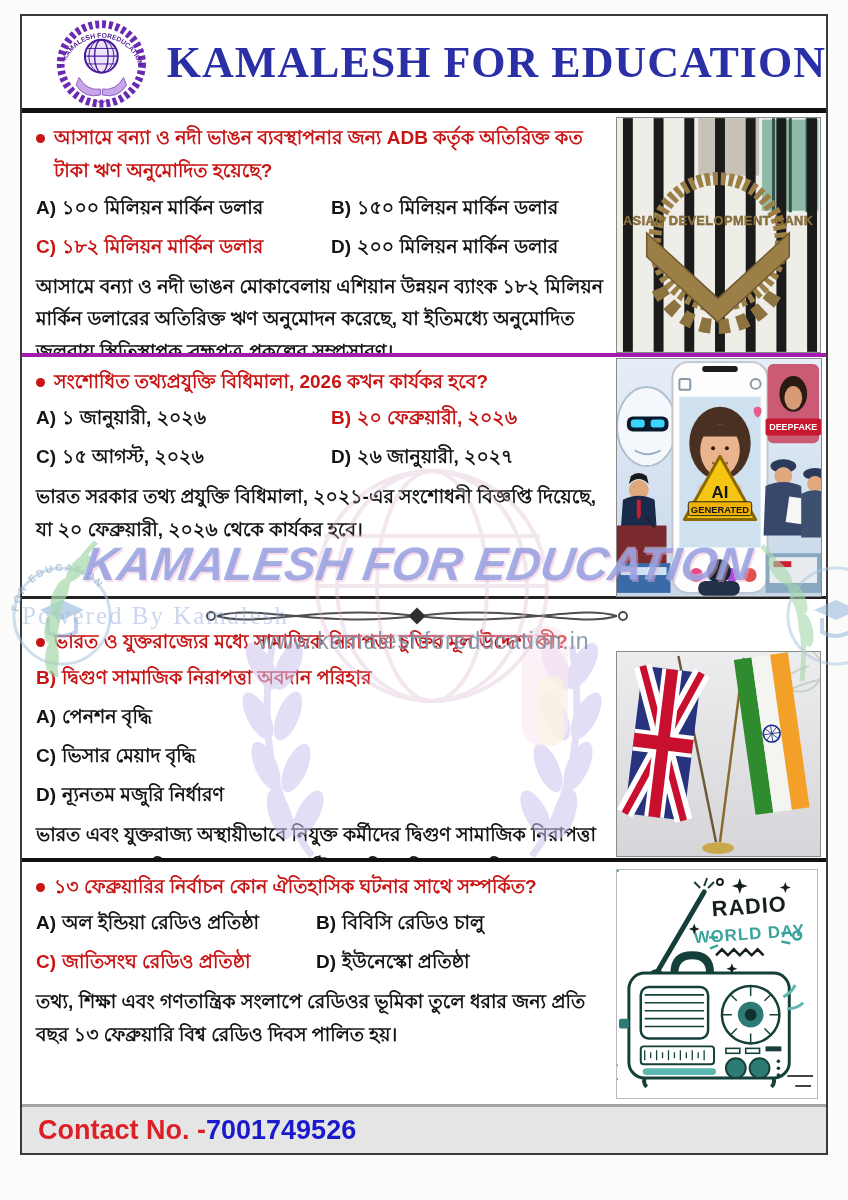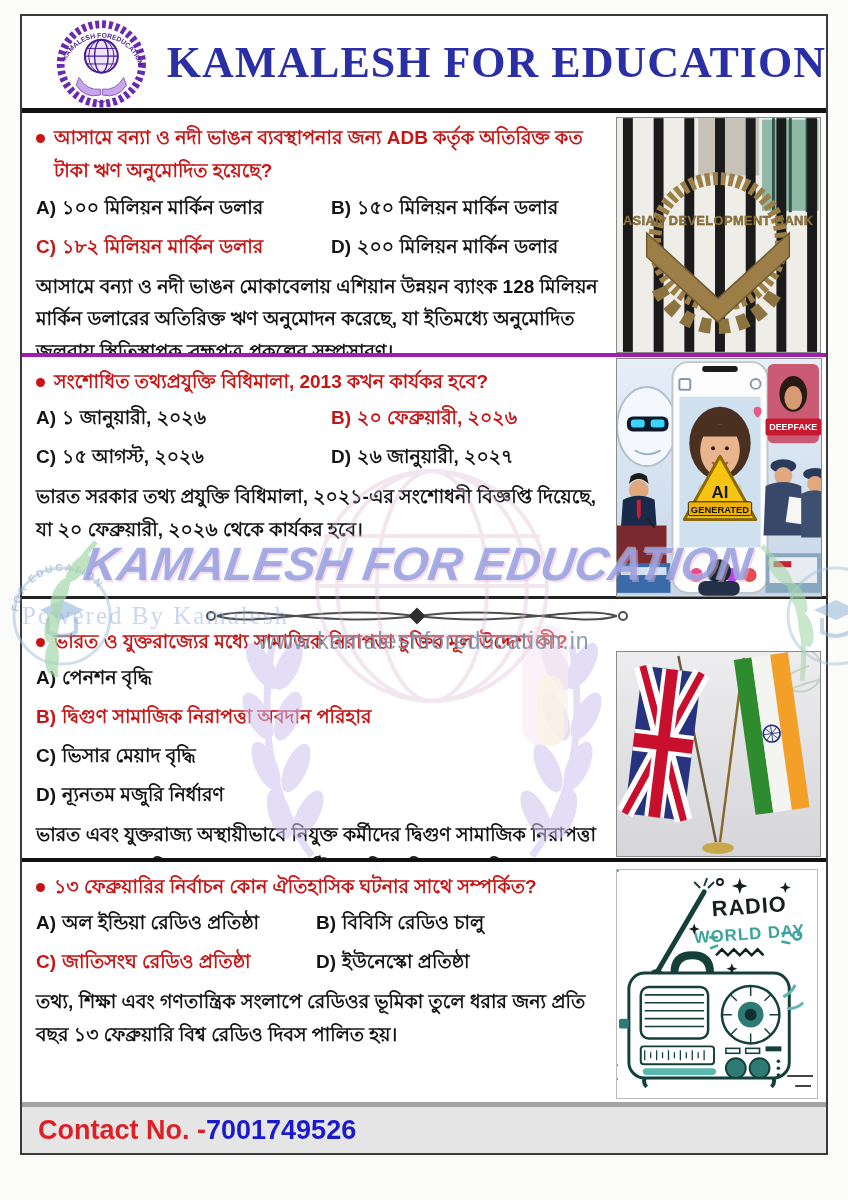--- a/index.html
+++ b/index.html
@@ -11,21 +11,21 @@
   
   .header { height:97px; border-bottom:5px solid #111; display:flex; align-items:center; background:#fff; position:relative; }
   .logo { margin-left:28px; }
   .title { margin-left:16px; font-family:"Liberation Serif","DejaVu Serif",serif; font-weight:bold; font-size:44px; color:#2b2fa6; letter-spacing:1px; white-space:nowrap; }
 
   
   .sec { display:flex; background:#fff; position:relative; }
   .s1 { height:244px; border-bottom:4px solid #a21caf; }
   .s2 { height:242px; border-bottom:3px solid #222; }
   .s3 { height:245px; border-bottom:4px solid #111;margin-top:18px; }
-  .s4 { height:245px; border-bottom:5px solid #a3a3a3; }
+  .s4 { height:245px; border-bottom:3px solid #a3a3a3; }
   .sec-text { flex:1; padding:8px 6px 0 14px; overflow:hidden; }
   .q-row { display:flex; gap:9px; }
   .bullet { flex:0 0 9px; height:9px; border-radius:50%; background:#c81414; margin-top:13px; }
   .q-text { font-size:19px; font-weight:bold; color:#c81414; line-height:1.75; }
   .opt-grid { display:grid; margin-top:5px; row-gap:7px; }
   .g2 { grid-template-columns: 295px 1fr; }
   .g1 { grid-template-columns: 1fr; }
   .opt { font-size:19px; font-weight:bold; color:#141414; white-space:nowrap; overflow:hidden; }
   .opt.correct { color:#c81414; }
   .opt .lb { margin-right:6px; }
@@ -81,21 +81,21 @@
         <div class="q-row">
             <span class="bullet"></span>
           <div class="q-text">আসামে বন্যা ও নদী ভাঙন ব্যবস্থাপনার জন্য ADB কর্তৃক অতিরিক্ত কত টাকা ঋণ অনুমোদিত হয়েছে?</div>
           </div>
         <div class="opt-grid g2">
           <div class="opt"><span class="lb">A)</span><span>১০০ মিলিয়ন মার্কিন ডলার</span></div>
           <div class="opt"><span class="lb">B)</span><span>১৫০ মিলিয়ন মার্কিন ডলার</span></div>
           <div class="opt correct"><span class="lb">C)</span><span>১৮২ মিলিয়ন মার্কিন ডলার</span></div>
           <div class="opt"><span class="lb">D)</span><span>২০০ মিলিয়ন মার্কিন ডলার</span></div>
         </div>
-        <div class="expl">আসামে বন্যা ও নদী ভাঙন মোকাবেলায় এশিয়ান উন্নয়ন ব্যাংক 128 মিলিয়ন মার্কিন ডলারের অতিরিক্ত ঋণ অনুমোদন করেছে, যা ইতিমধ্যে অনুমোদিত জলবায়ু স্থিতিস্থাপক ব্রহ্মপুত্র প্রকল্পের সম্প্রসারণ।</div>
+        <div class="expl">আসামে বন্যা ও নদী ভাঙন মোকাবেলায় এশিয়ান উন্নয়ন ব্যাংক ১৮২ মিলিয়ন মার্কিন ডলারের অতিরিক্ত ঋণ অনুমোদন করেছে, যা ইতিমধ্যে অনুমোদিত জলবায়ু স্থিতিস্থাপক ব্রহ্মপুত্র প্রকল্পের সম্প্রসারণ।</div>
       </div>
       <div class="img-box">
         <svg class="photo ph1" width="205" height="236" viewBox="0 0 205 236">
           <rect width="205" height="236" fill="#efede8"></rect>
           <rect x="82" y="0" width="68" height="58" fill="#c7c2b8"></rect>
           <rect x="145" y="0" width="60" height="95" fill="#8fb8a6" stroke="#e9f0ea" stroke-width="3"></rect>
           <line x1="158" y1="0" x2="158" y2="95" stroke="#2f554a" stroke-width="3"></line>
           <line x1="175" y1="0" x2="175" y2="95" stroke="#2f554a" stroke-width="3"></line>
           <line x1="192" y1="0" x2="192" y2="95" stroke="#2f554a" stroke-width="3"></line>
           <g>
@@ -114,21 +114,21 @@
             <text x="102" y="108" text-anchor="middle" font-size="13" font-weight="bold" fill="#93783e" stroke="#6a5228" stroke-width="0.4" textLength="192">ASIAN DEVELOPMENT BANK</text>
           </g>
         </svg>
       </div>
     </div>
 
     <div class="sec s2">
       <div class="sec-text">
         <div class="q-row">
             <span class="bullet"></span>
-          <div class="q-text">সংশোধিত তথ্যপ্রযুক্তি বিধিমালা, 2013 কখন কার্যকর হবে?</div>
+          <div class="q-text">সংশোধিত তথ্যপ্রযুক্তি বিধিমালা, 2026 কখন কার্যকর হবে?</div>
           </div>
         <div class="opt-grid g2">
           <div class="opt"><span class="lb">A)</span><span>১ জানুয়ারী, ২০২৬</span></div>
           <div class="opt correct"><span class="lb">B)</span><span>২০ ফেব্রুয়ারী, ২০২৬</span></div>
           <div class="opt"><span class="lb">C)</span><span>১৫ আগস্ট, ২০২৬</span></div>
           <div class="opt"><span class="lb">D)</span><span>২৬ জানুয়ারী, ২০২৭</span></div>
         </div>
         <div class="expl">ভারত সরকার তথ্য প্রযুক্তি বিধিমালা, ২০২১-এর সংশোধনী বিজ্ঞপ্তি দিয়েছে, যা ২০ ফেব্রুয়ারী, ২০২৬ থেকে কার্যকর হবে।</div>
       </div>
       <div class="img-box">
@@ -219,22 +219,22 @@
             <circle cx="426" cy="14" r="4"></circle>
         </g>
         <rect x="214" y="8" width="12" height="12" transform="rotate(45 220 14)" fill="#2f2f2f"></rect>
       </svg>
       <div class="sec-text">
         <div class="q-row">
             <span class="bullet"></span>
           <div class="q-text">ভারত ও যুক্তরাজ্যের মধ্যে সামাজিক নিরাপত্তা চুক্তির মূল উদ্দেশ্য কী?</div>
           </div>
         <div class="opt-grid g1">
+          <div class="opt correct"><span class="lb">B)</span><span>দ্বিগুণ সামাজিক নিরাপত্তা অবদান পরিহার</span></div>
           <div class="opt"><span class="lb">A)</span><span>পেনশন বৃদ্ধি</span></div>
-          <div class="opt correct"><span class="lb">B)</span><span>দ্বিগুণ সামাজিক নিরাপত্তা অবদান পরিহার</span></div>
           <div class="opt"><span class="lb">C)</span><span>ভিসার মেয়াদ বৃদ্ধি</span></div>
           <div class="opt"><span class="lb">D)</span><span>ন্যূনতম মজুরি নির্ধারণ</span></div>
         </div>
         <div class="expl">ভারত এবং যুক্তরাজ্য অস্থায়ীভাবে নিযুক্ত কর্মীদের দ্বিগুণ সামাজিক নিরাপত্তা অবদান থেকে মুক্তি দেওয়ার জন্য একটি সামাজিক নিরাপত্তা চুক্তি স্বাক্ষর করেছে।</div>
       </div>
       <div class="img-box">
         <svg class="photo ph3" width="205" height="206" viewBox="0 0 205 206">
           <defs>
               <linearGradient id="fbg" x1="0" y1="0" x2="0" y2="1">
                 <stop offset="0" stop-color="#ededef"></stop>

